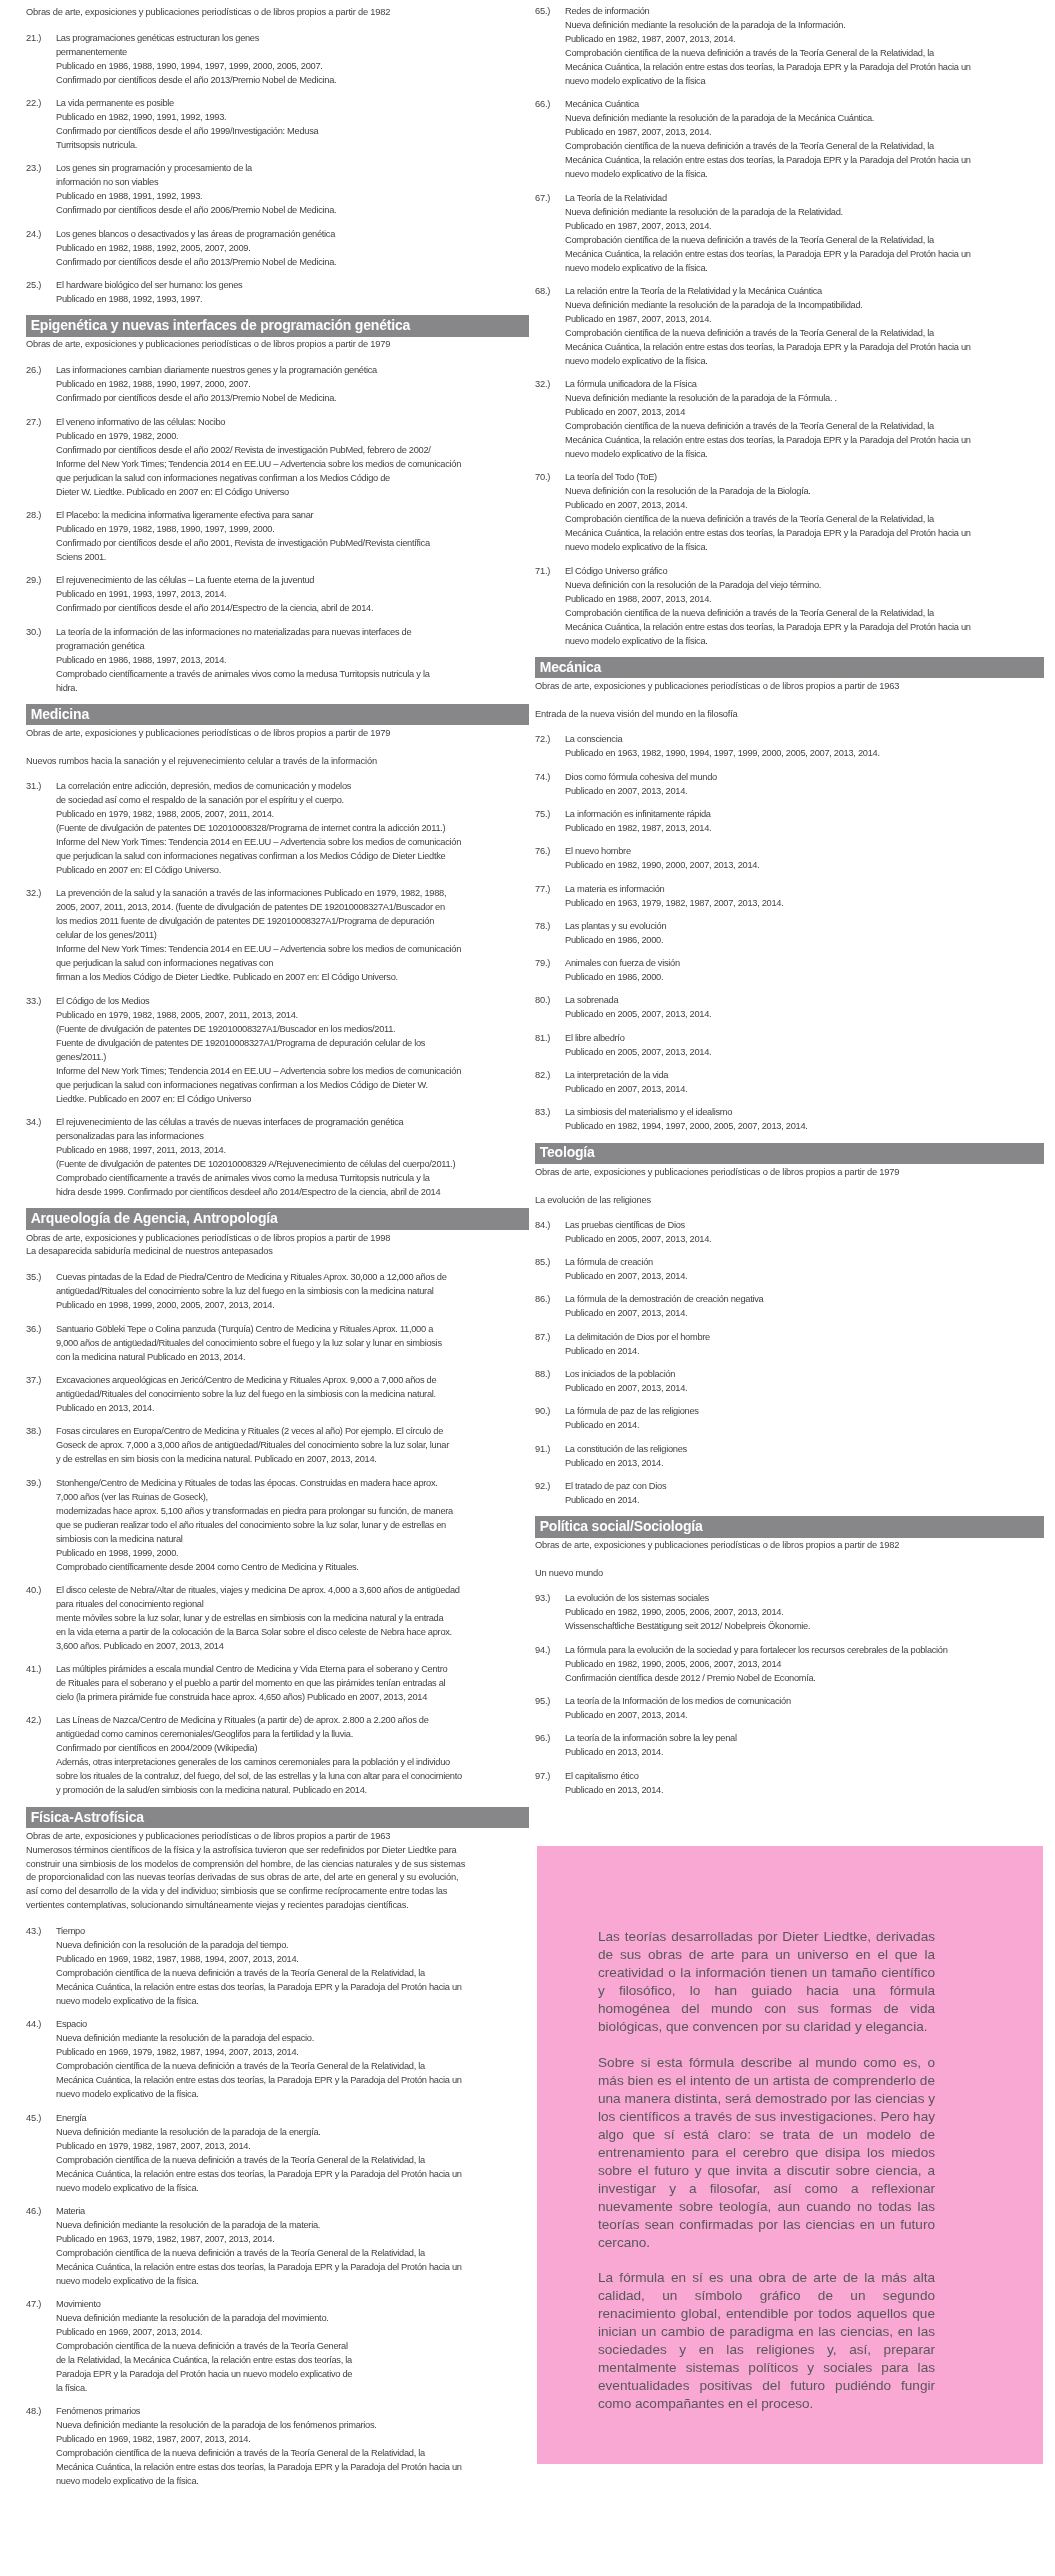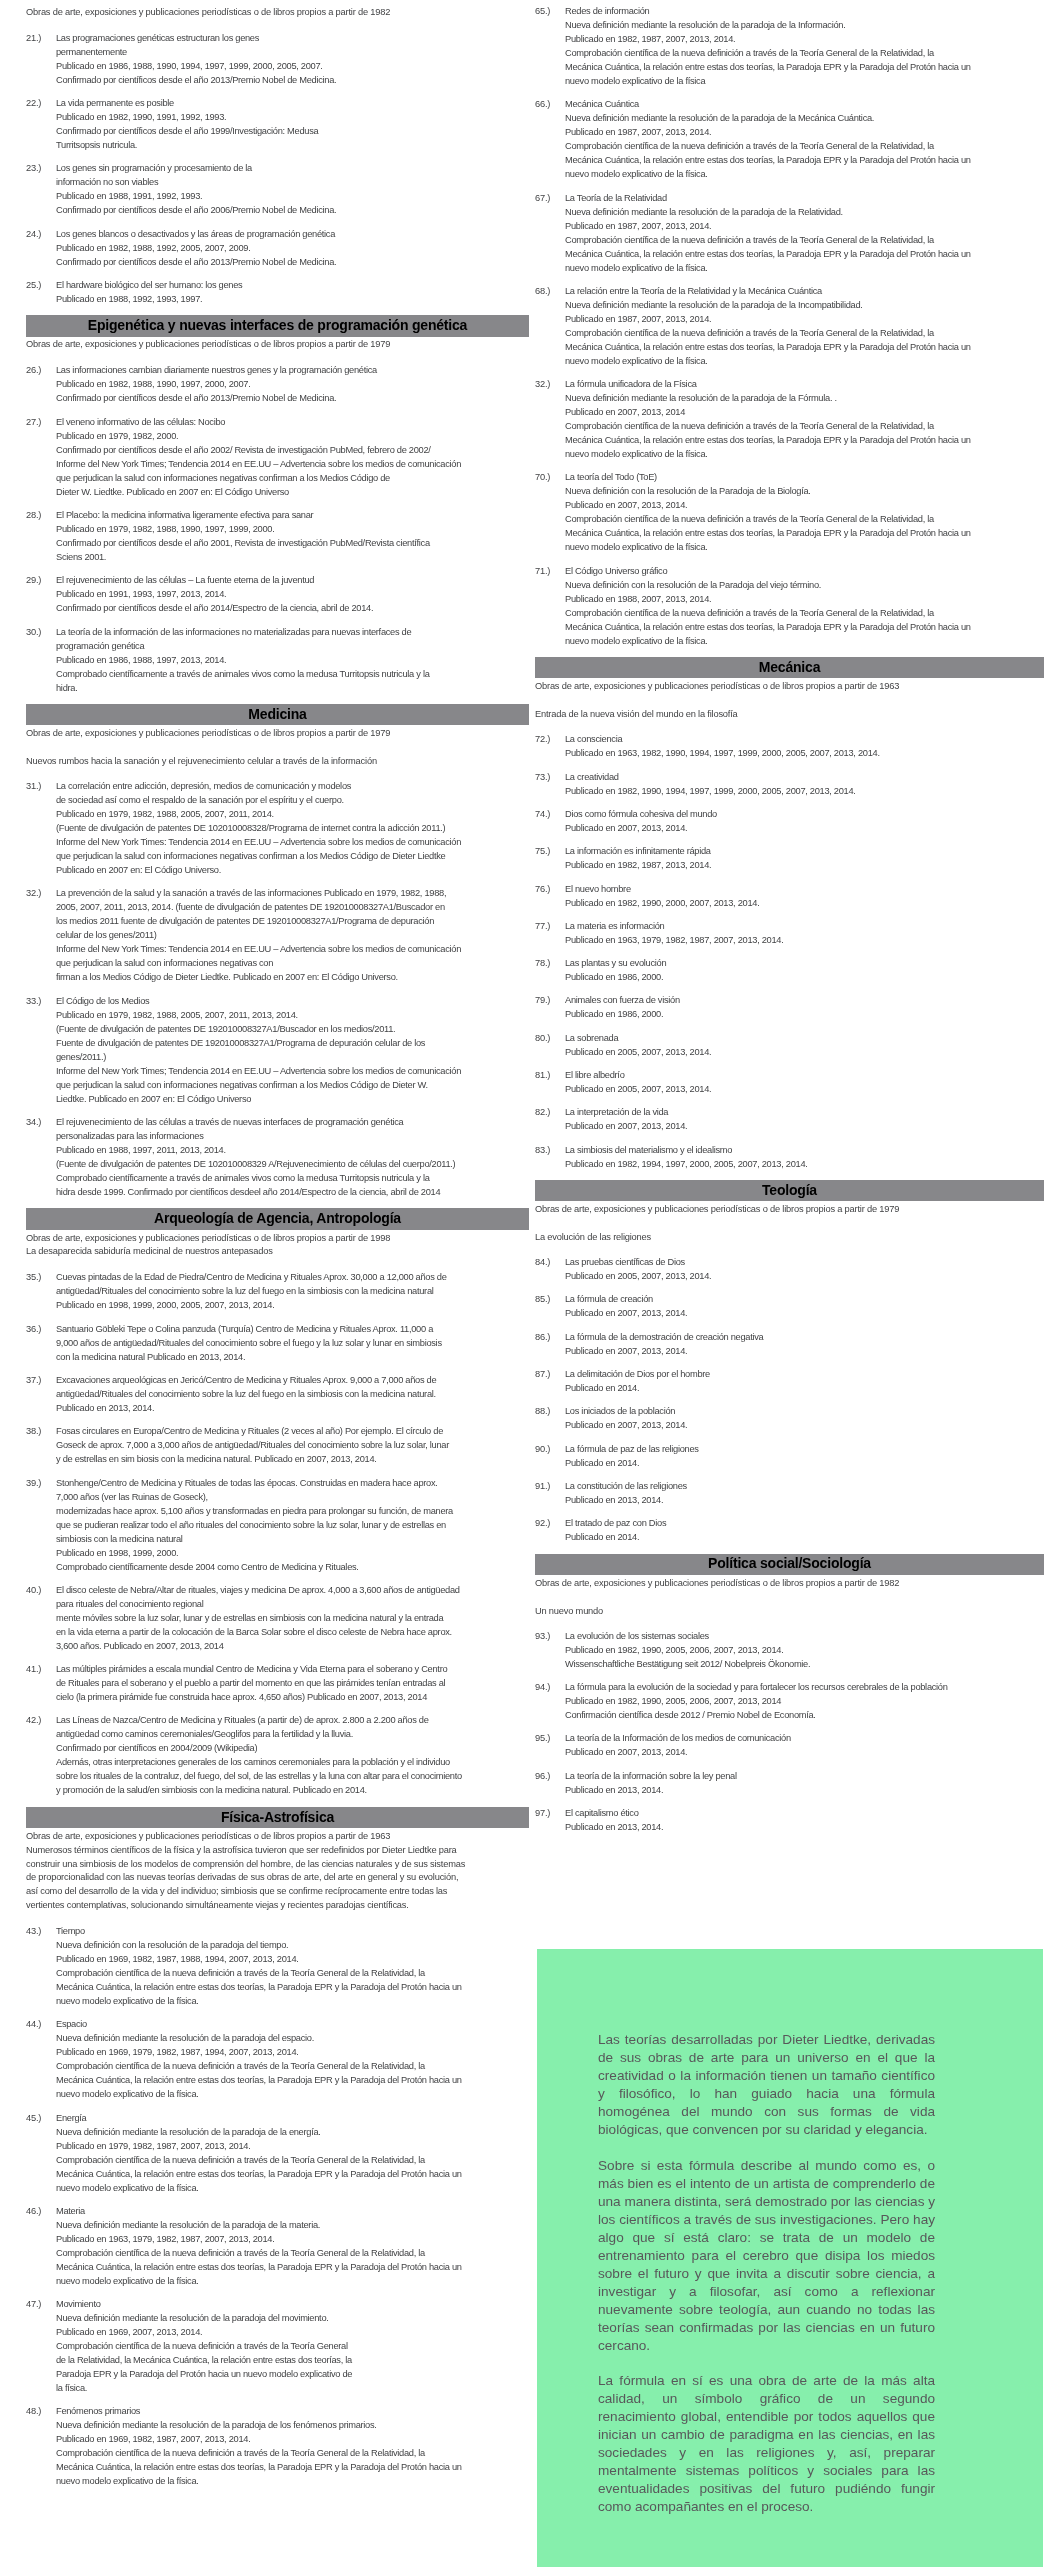--- a/index.html
+++ b/index.html
@@ -12,24 +12,24 @@
     overflow:hidden;
   }
   .col{position:absolute;top:0;}
   #col-left{left:26px;width:503px;padding-top:4.7px;}
   #col-right{left:535px;width:509px;padding-top:4px;}
   .plain-line{
     font-size:9.3px;line-height:14px;letter-spacing:-0.2px;
     white-space:nowrap;margin-bottom:12px;
   }
   .section-bar{
-    background:#87878a;color:#000000;
+    background:#87878a;color:#ffffff;
     font-weight:bold;font-size:14px;line-height:18.6px;
     padding:0.9px 4.7px 1.9px 4.7px;margin:6.5px 0 1.9px 0;
-    letter-spacing:-0.2px;white-space:nowrap;text-align:center;
+    letter-spacing:-0.2px;white-space:nowrap;
   }
   .section-sub{
     font-size:9.3px;line-height:13.8px;letter-spacing:-0.2px;white-space:nowrap;
   }
   .section-lead{
     font-size:9.3px;line-height:14px;letter-spacing:-0.2px;
     margin-top:13px;white-space:nowrap;
   }
   .section-gap{height:11.2px;}
   .item{
@@ -37,23 +37,23 @@
     margin-bottom:9.3px;
   }
   .item .num{
     font-size:9.3px;line-height:14px;letter-spacing:-0.2px;
   }
   .item-line{
     font-size:9.3px;line-height:14px;letter-spacing:-0.3px;
     white-space:nowrap;
   }
   #summary-box{
-    position:absolute;left:537px;top:1949px;
+    position:absolute;left:537px;top:1846px;
     width:506px;height:618px;
-    background:#86efac;
+    background:#f9a8d4;
     box-sizing:border-box;
     padding:82px 107px 0 61px;
   }
   #summary-box .box-par{
     font-size:13.6px;line-height:18px;
     color:#58585a;text-align:justify;
     margin:0 0 17.7px 0;width:337px;
   }
 </style>
 </head>
@@ -438,27 +438,20 @@
       </div>
       <div class="section-bar">Mecánica</div>
       <div class="section-sub">Obras de arte, exposiciones y publicaciones periodísticas o de libros propios a partir de 1963</div>
       <div class="section-lead">Entrada de la nueva visión del mundo en la filosofía</div>
       <div class="section-gap"></div>
       <div class="item">
         <span class="num">72.)</span>
         <div class="lines">
           <div class="item-line">La consciencia</div>
           <div class="item-line">Publicado en 1963, 1982, 1990, 1994, 1997, 1999, 2000, 2005, 2007, 2013, 2014.</div>
-        </div>
-      </div>
-      <div class="item">
-        <span class="num">73.)</span>
-        <div class="lines">
-          <div class="item-line">La creatividad</div>
-          <div class="item-line">Publicado en 1982, 1990, 1994, 1997, 1999, 2000, 2005, 2007, 2013, 2014.</div>
         </div>
       </div>
       <div class="item">
         <span class="num">74.)</span>
         <div class="lines">
           <div class="item-line">Dios como fórmula cohesiva del mundo</div>
           <div class="item-line">Publicado en 2007, 2013, 2014.</div>
         </div>
       </div>
       <div class="item">

